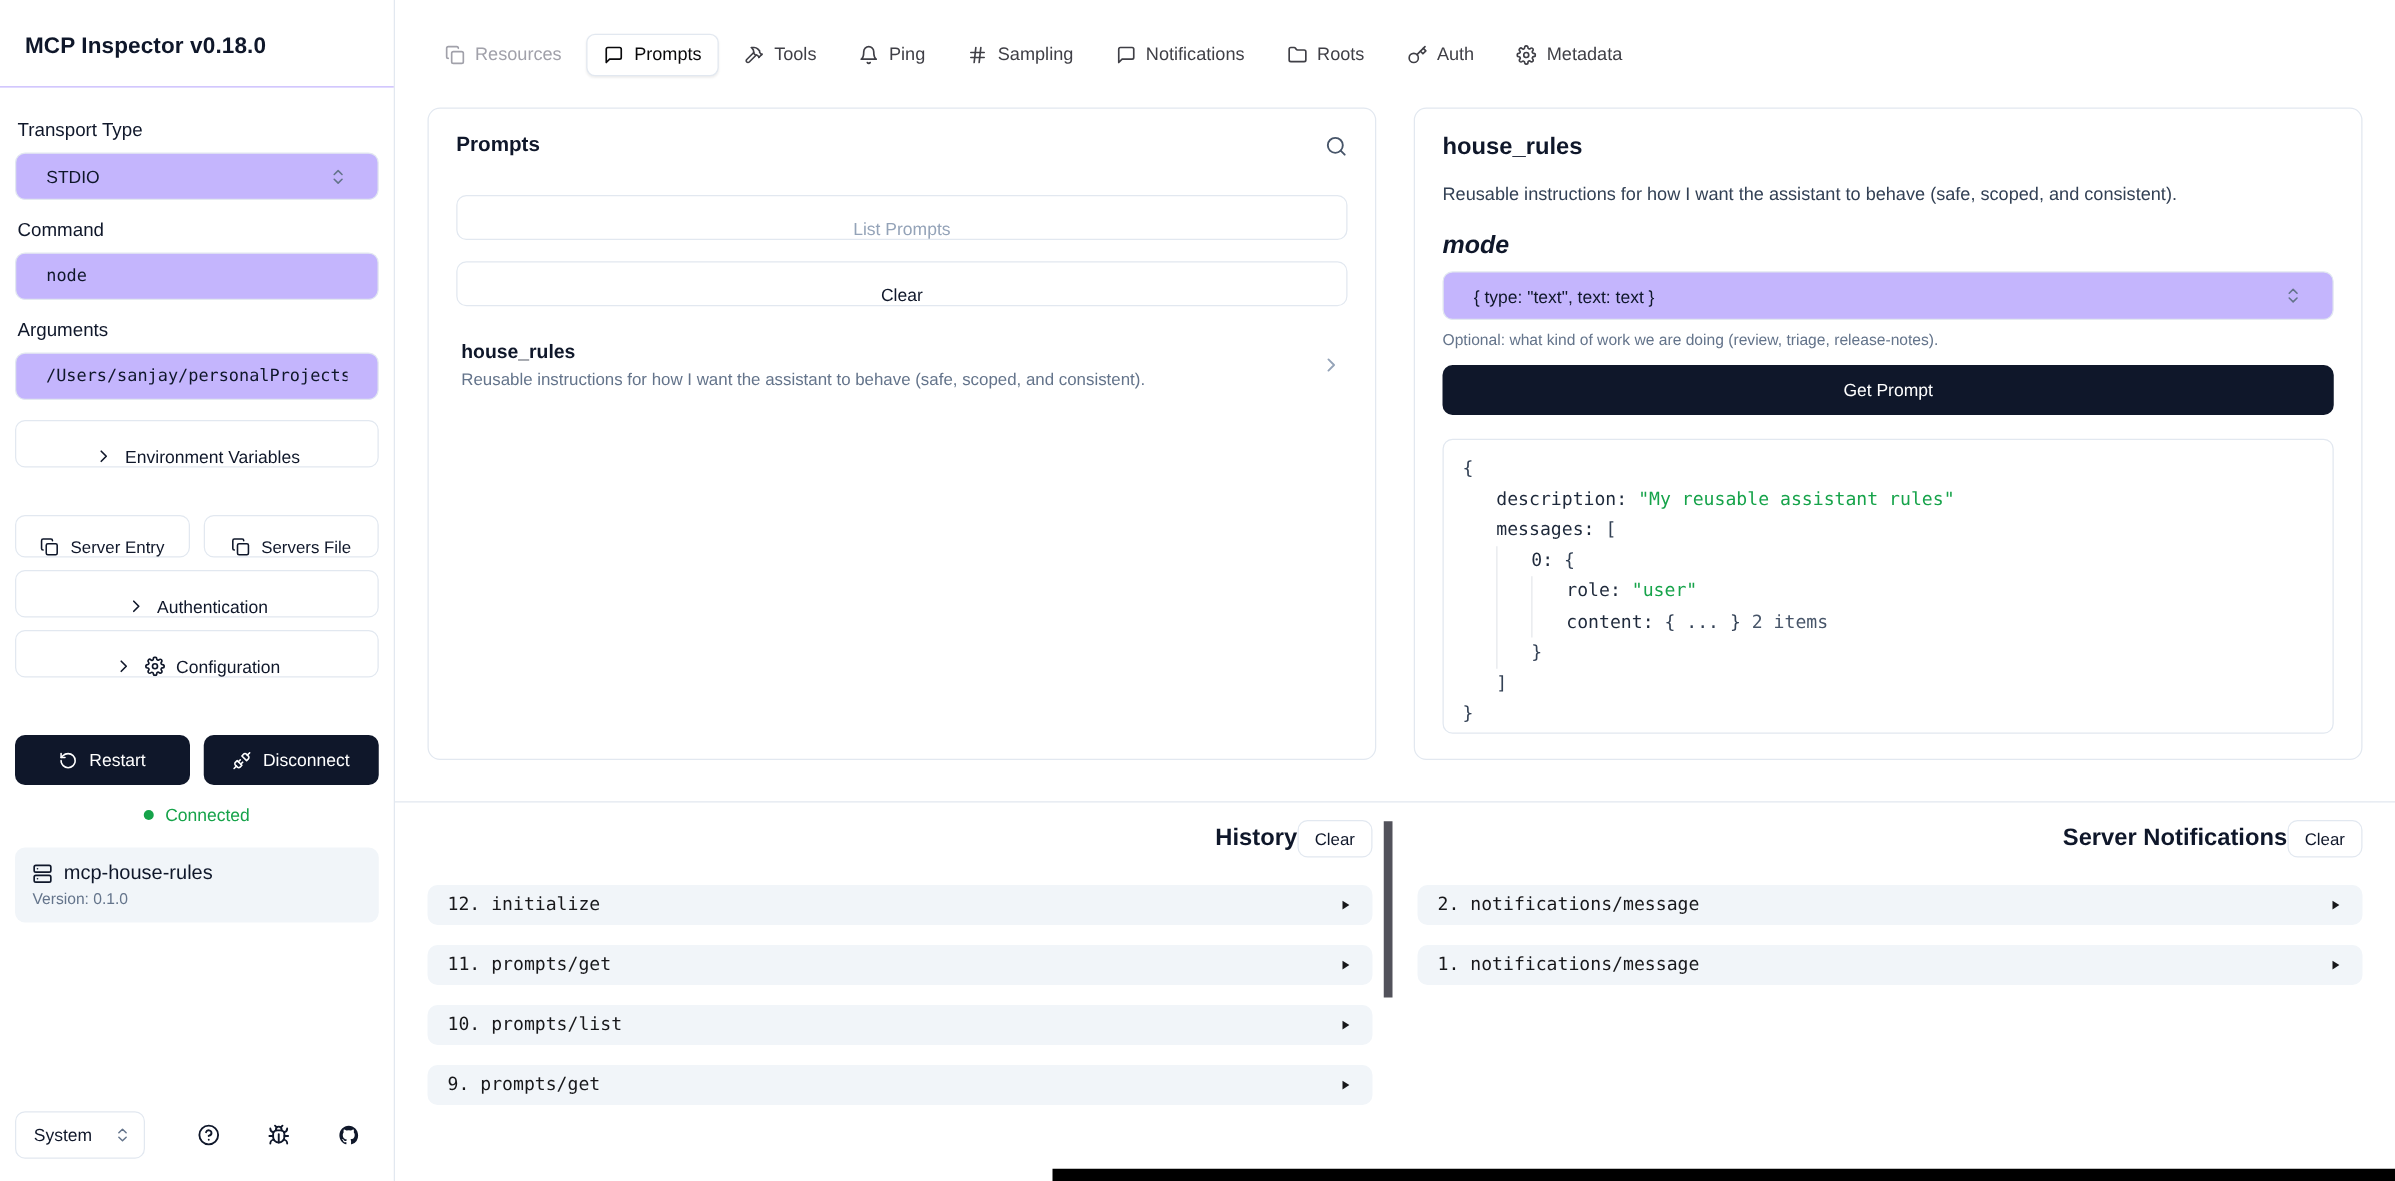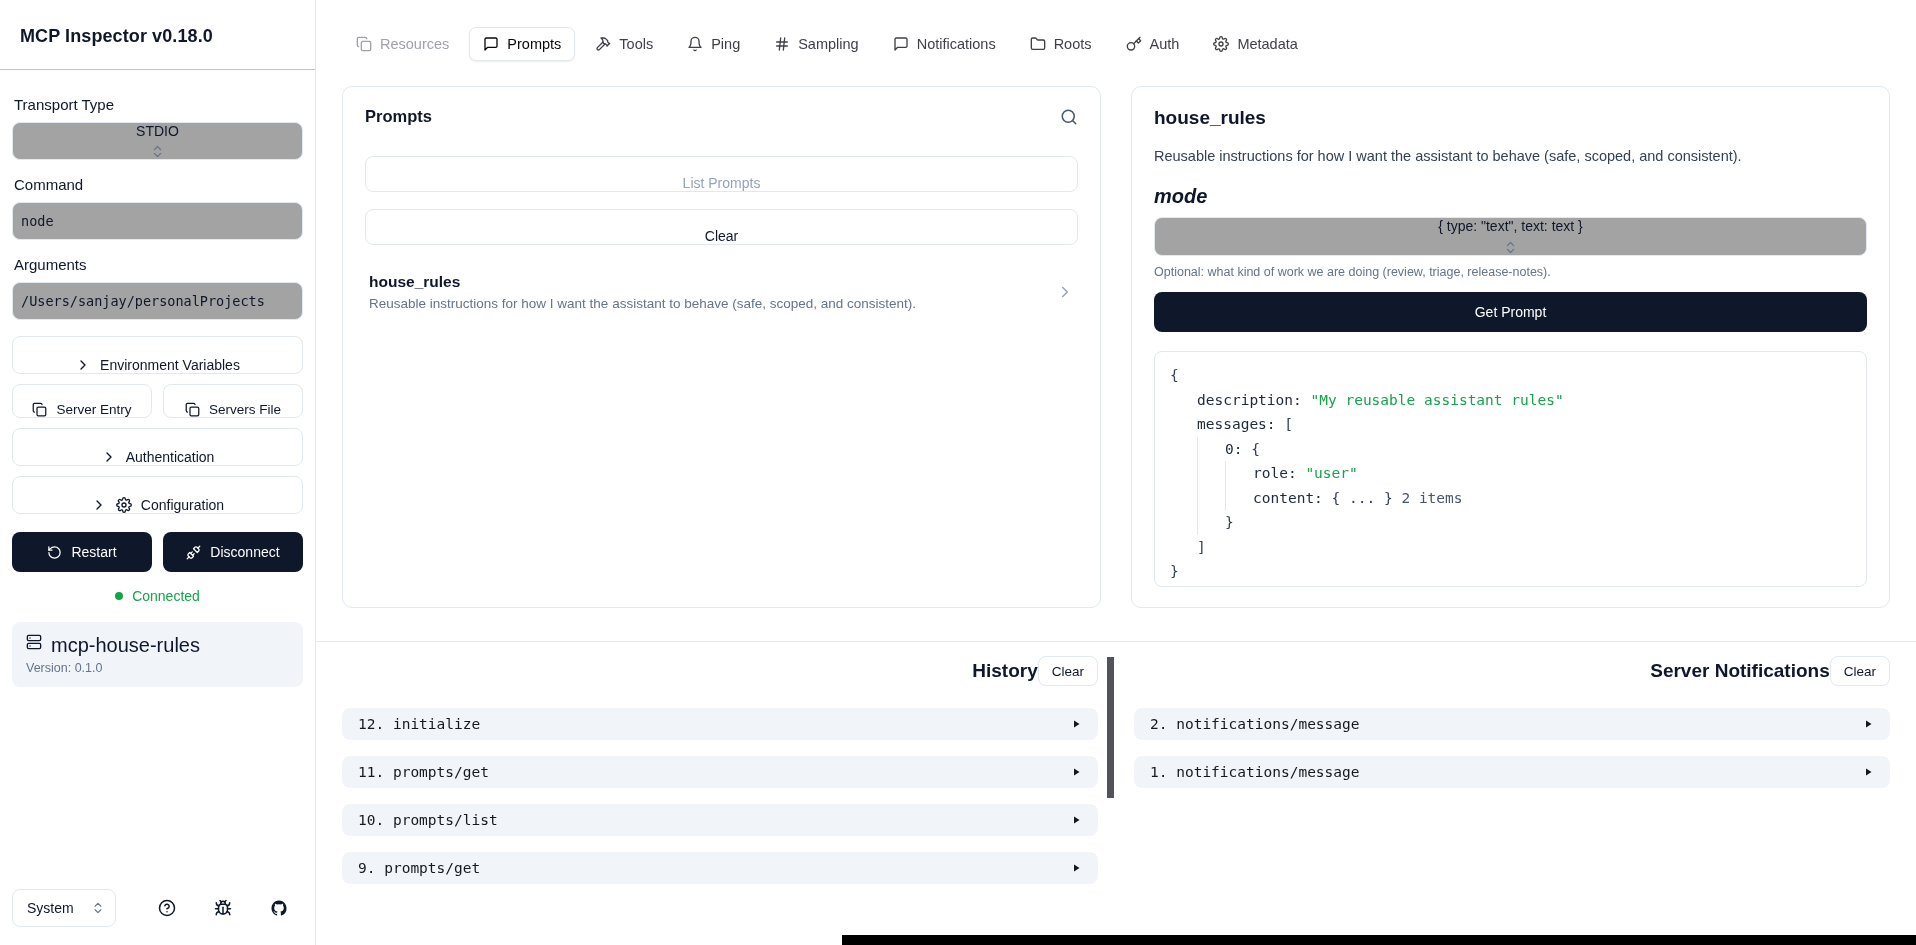--- a/index.html
+++ b/index.html
@@ -23,33 +23,33 @@
   .i18 { width: 18px; height: 18px; }
   .muted { color: #64748b; }
   .faint { color: #94a3b8; }
 
   
   .sidebar { width: 316px; flex: none; border-right: 1px solid #e2e8f0; display: flex; flex-direction: column; background: #fff; }
   .sb-header { padding: 26px 20px 22px; border-bottom: 1px solid #c4b5fd; }
   .sb-title { font-size: 18px; font-weight: 700; letter-spacing: .1px; }
   .sb-body { padding: 10px 12px 0; flex: 1; }
   .sb-label { font-size: 15px; font-weight: 500; margin: 16px 2px 9px; color: #0f172a; }
-  .control { width: 100%; height: 38px; border: 1px solid #e2e8f0; border-radius: 8px; background: #a3a3a3; display: flex; align-items: center; justify-content: space-between; padding: 0 8px; font-size: 14px; flex-direction: column; }
+  .control { width: 100%; height: 38px; border: 1px solid #e2e8f0; border-radius: 8px; background: #c4b5fd; display: flex; align-items: center; justify-content: space-between; padding: 0 24px; font-size: 14px; }
   input.control { display: block; font-family: "DejaVu Sans Mono", "Liberation Mono", monospace; font-size: 13.5px; color: #0f172a; outline: none; }
   .btn-outline { width: 100%; height: 38px; border: 1px solid #e2e8f0; border-radius: 8px; background: #fff; display: flex; align-items: flex-end; justify-content: center; gap: 9px; font-family: inherit; font-size: 14px; font-weight: 500; color: #0f172a; cursor: pointer; }
   .btn-sm { height: 34px; font-size: 13.5px; }
   .sb-row { display: flex; gap: 11px; }
-  .sb-row > * { flex: 1; }
+  .sb-row > * { flex: 1; margin-top: 28px; }
   .mt10 { margin-top: 10px; }
   .mt16 { margin-top: 16px; }
   .btn-dark { height: 40px; border: none; border-radius: 8px; background: #0f172a; color: #fff; display: flex; align-items: center; justify-content: center; gap: 9px; font-family: inherit; font-size: 14px; font-weight: 500; cursor: pointer; }
   .status-row { display: flex; align-items: center; justify-content: center; gap: 9px; margin-top: 16px; color: #16a34a; font-size: 14px; }
   .status-dot { width: 8px; height: 8px; border-radius: 50%; background: #16a34a; }
   .server-card { margin-top: 18px; background: #f1f5f9; border-radius: 8px; padding: 12px 14px; }
-  .server-name-row { display: flex; gap: 9px; font-size: 20px; font-weight: 500; }
+  .server-name-row { display: flex; align-items: center; gap: 9px; font-size: 16px; font-weight: 500; }
   .server-version { margin-top: 4px; font-size: 12.5px; color: #64748b; }
   .sb-footer { padding: 0 12px 18px; display: flex; align-items: center; }
   .theme-select { width: 104px; height: 38px; border: 1px solid #e2e8f0; border-radius: 8px; display: flex; align-items: center; justify-content: space-between; padding: 0 10px 0 14px; font-size: 14px; cursor: pointer; background: #fff; }
   .footer-icons { display: flex; align-items: center; gap: 38px; margin-left: 42px; color: #0f172a; }
   .footer-icons > svg { cursor: pointer; }
 
   
   .main { flex: 1; display: flex; flex-direction: column; min-width: 0; }
   .main-top { padding: 27px 26px 0; }
   .tabbar { display: flex; align-items: center; gap: 6px; }

